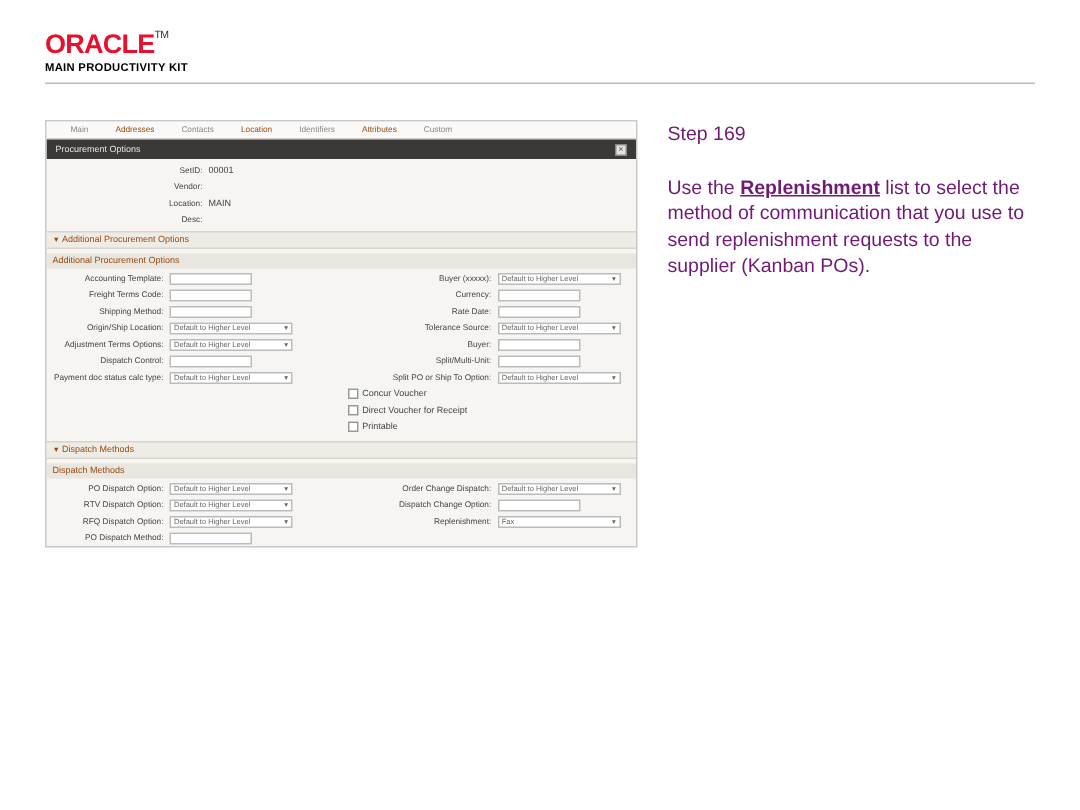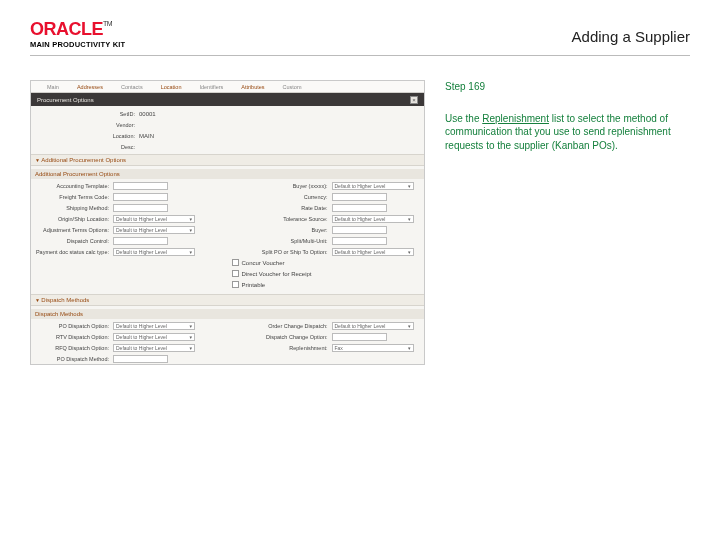--- a/index.html
+++ b/index.html
@@ -108,35 +108,34 @@
     font-size: 6px;
     margin: 2px 0;
   }
   .twocol { display: flex; gap: 8px; padding: 0 4px; }
   .col { flex: 1; }
   .col .row .lbl { width: 78px; }
   .sel { width: 82px; height: 8px; border: 1px solid #bbb; background: #fff; font-size: 5px; display: flex; align-items: center; justify-content: space-between; padding: 0 2px; color: #666;}
   .sel .arrow { font-size: 5px; color: #666; }
   .chk { width: 7px; height: 7px; border: 1px solid #999; background: #fff; display:inline-block; margin-right:3px;}
   .rightcol .row .lbl { width: 100px; }
-  .step-block { flex: 1; font-size: 10px; color: #15803d; line-height: 1.35; }
+  .step-block { flex: 1; font-size: 13px; color: #701a75; line-height: 1.35; }
   .step-line { margin-bottom: 18px; }
-  .step-text .bold { font-weight: normal; text-decoration: underline; }
+  .step-text .bold { font-weight: bold; text-decoration: underline; }
 </style>
 </head>
 <body>
 
 <div class="header">
   <div class="logo-block">
     <div class="oracle-logo">
       <span>ORACLE</span><span class="tm">TM</span>
     </div>
     <div class="upk">MAIN PRODUCTIVITY KIT</div>
   </div>
-  <div class="title">Adding a Supplier</div>
 </div>
 <hr class="divider">
 
 <div class="content">
   <div class="screenshot">
     <div class="tabs">
       <span class="tab">Main</span>
       <span class="tab active">Addresses</span>
       <span class="tab">Contacts</span>
       <span class="tab active">Location</span>

